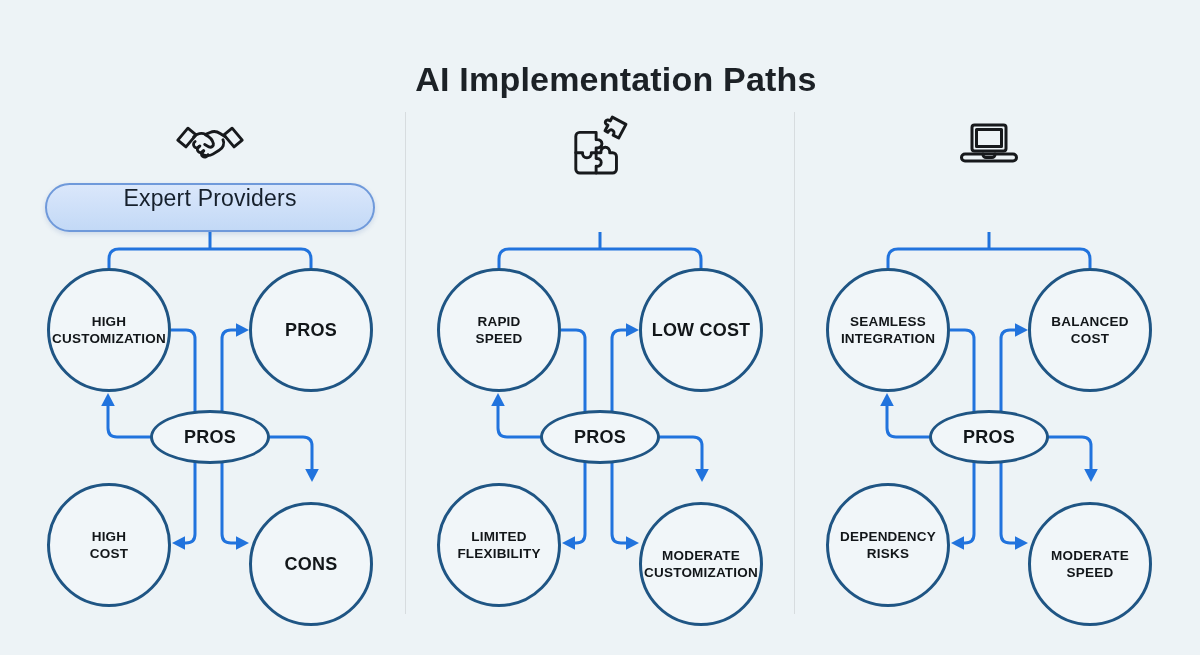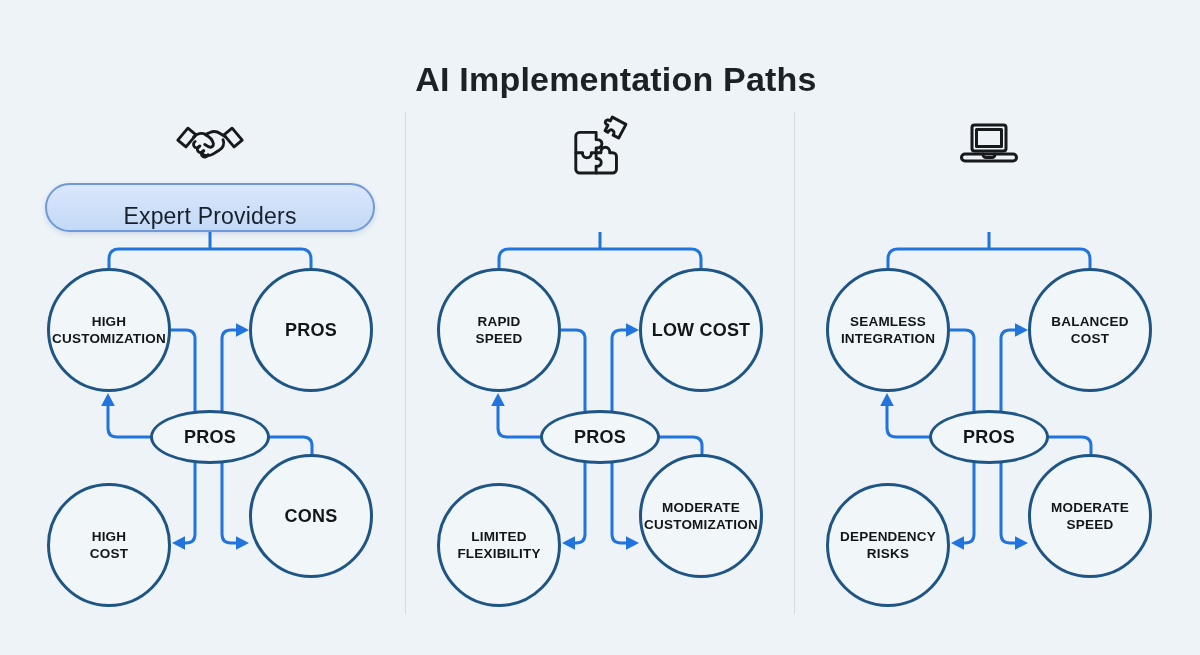--- a/index.html
+++ b/index.html
@@ -40,39 +40,39 @@
     display:flex;align-items:center;justify-content:center;color:var(--icon-color);
   }
   .icon-slot svg{display:block;}
   .icon-stroke{fill:none;stroke:currentColor;stroke-width:3;stroke-linejoin:round;stroke-linecap:round;}
 
   .pill{
     position:absolute;left:25px;top:183px;width:330px;height:49px;
     border:2px solid var(--pill-border);border-radius:26px;
     background:linear-gradient(180deg,var(--pill-fill-top),var(--pill-fill-bottom));
     box-shadow:0 2px 5px rgba(60,100,170,.18);
-    display:flex;align-items:flex-end;justify-content:center;box-sizing:border-box;
+    display:flex;align-items:flex-start;justify-content:center;box-sizing:border-box;
   }
   .pill span{font-size:23px;color:#16202c;letter-spacing:.2px;}
 
   svg.connectors{position:absolute;inset:0;pointer-events:none;z-index:1;}
   .line{stroke:var(--connector);stroke-width:3;fill:none;}
   .head{fill:var(--connector);stroke:none;}
 
   .node{
     position:absolute;z-index:2;box-sizing:border-box;
     border:3px solid var(--node-border);background:var(--node-fill);
     display:flex;flex-direction:column;align-items:center;justify-content:center;
     text-align:center;color:var(--label-color);gap:37px;
   }
   .node.circle{width:124px;height:124px;border-radius:50%;}
   .node.tl{left:27px;top:268px;}
   .node.tr{left:229px;top:268px;}
   .node.bl{left:27px;top:483px;}
-  .node.br{left:229px;top:454px;}
+  .node.br{left:229px;top:502px;}
   .node.oval{left:130px;top:410px;width:120px;height:54px;border-radius:50%;}
   .node .lbl{display:block;font-weight:700;font-size:13.5px;line-height:17px;white-space:nowrap;letter-spacing:.2px;}
   .node.big .lbl{font-size:18px;line-height:21px;}
   .node.oval .lbl{font-size:18px;}
   .flow-arrow{display:block;margin:3px 0;fill:#2478e8;}
 </style>
 </head>
 <body>
 
 <div class="canvas">

